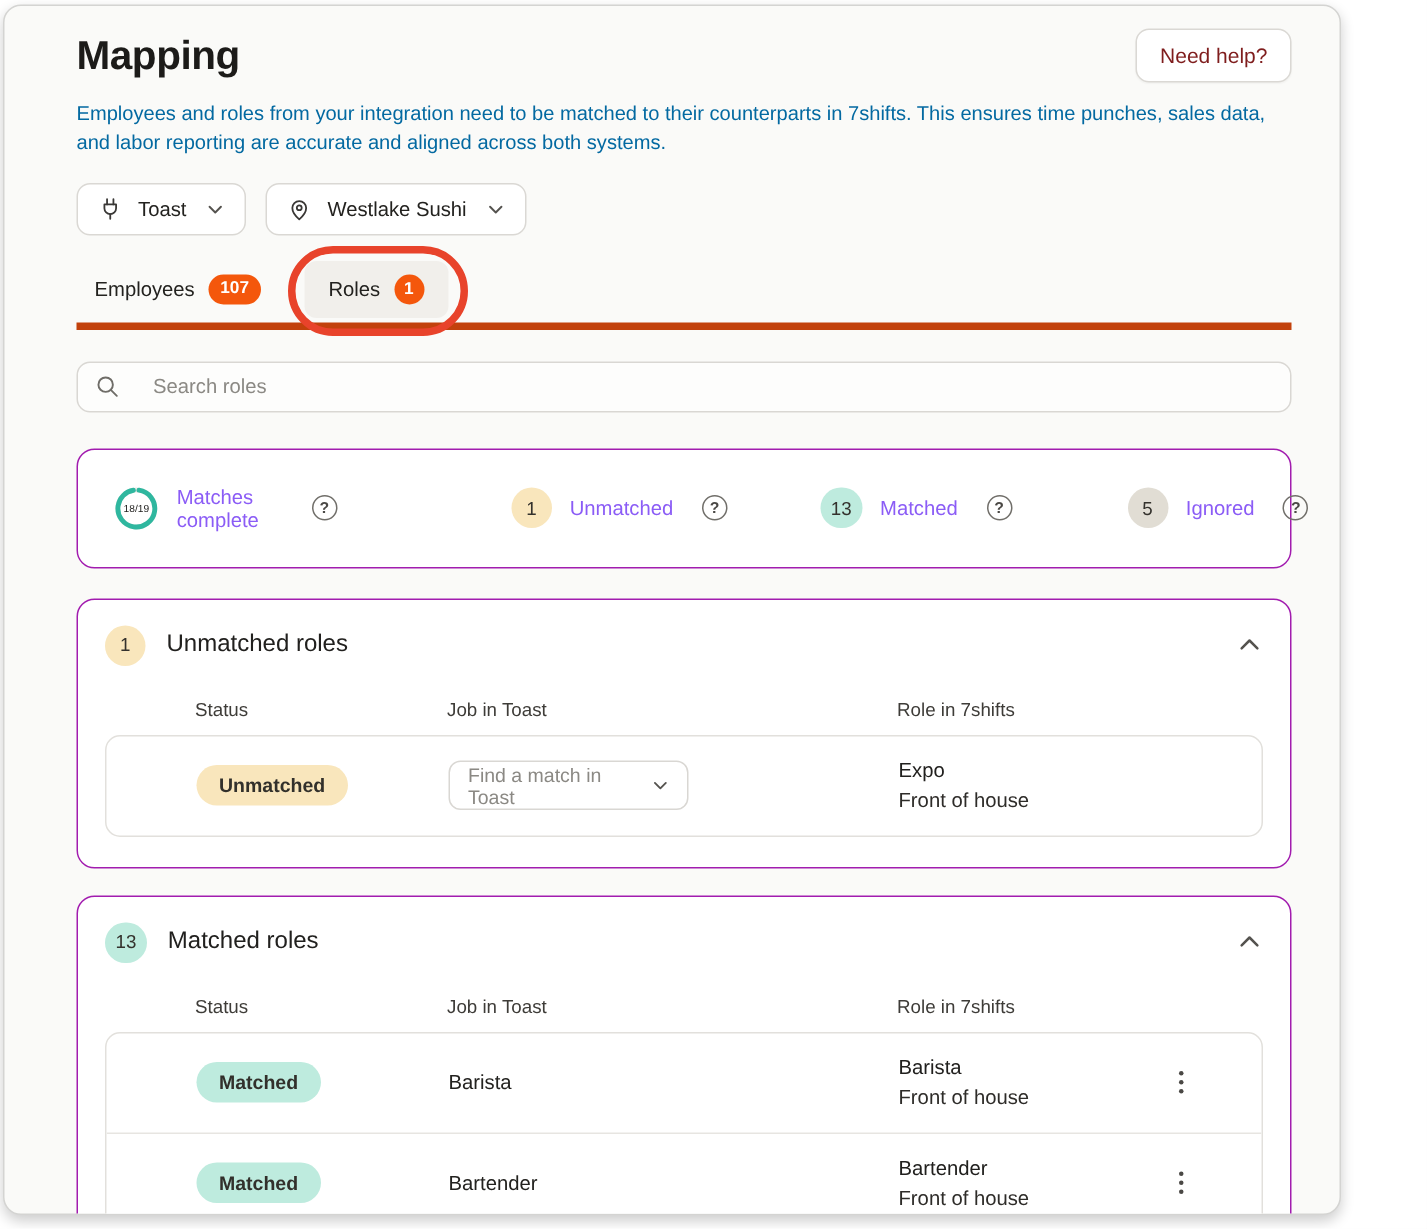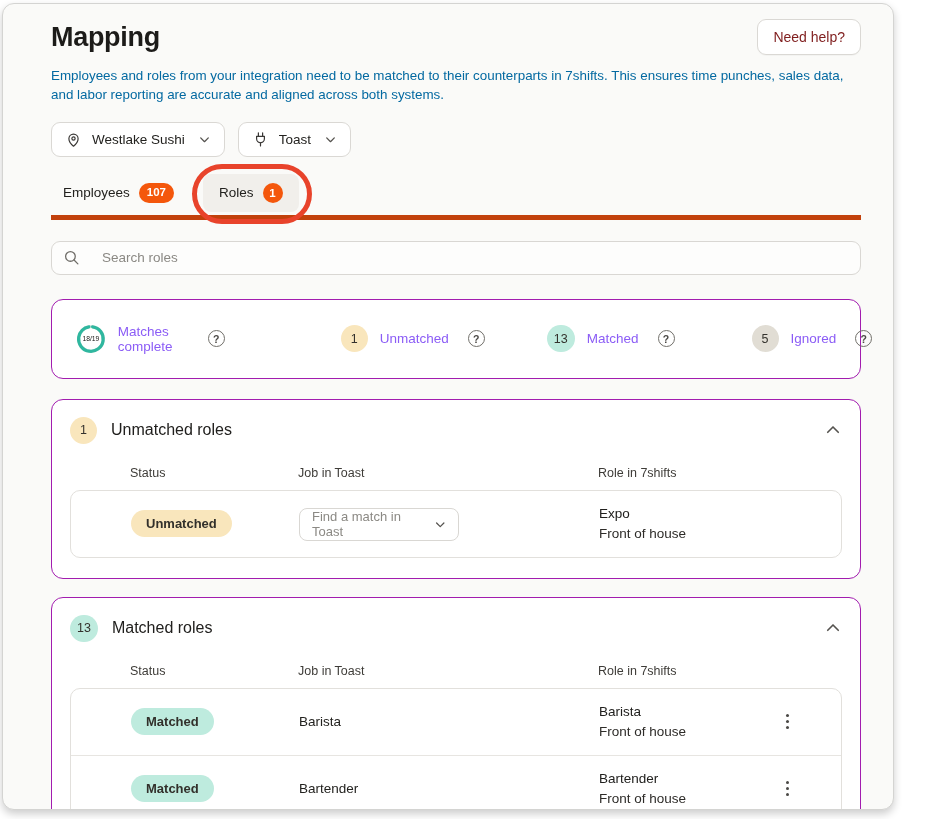--- a/index.html
+++ b/index.html
@@ -112,40 +112,40 @@
       <h1 class="page-title">Mapping</h1>
       <button class="btn-help">Need help?</button>
     </div>
 
     <p class="desc">Employees and roles from your integration need to be matched to their counterparts in 7shifts. This ensures time punches, sales data, and labor reporting are accurate and aligned across both systems.</p>
 
     <div class="filters">
       <button class="filter">
         <span class="icon16">
           <svg viewBox="0 0 24 24" fill="none" stroke="#3A3836" stroke-width="1.7" stroke-linecap="round" stroke-linejoin="round">
-            <path d="M12 21.5s-6.5-5.6-6.5-10.7a6.5 6.5 0 1 1 13 0C18.5 15.9 12 21.5 12 21.5z"></path>
-            <circle cx="12" cy="10.6" r="2.3"></circle>
+            <path d="M9 2.5v5M15 2.5v5"></path>
+            <path d="M6.5 7.5h11v3.6a5.5 5.5 0 0 1-11 0z"></path>
+            <path d="M12 16.6v4.4"></path>
           </svg>
         </span>
-        <span>Westlake Sushi</span>
+        <span>Toast</span>
         <span class="chev12">
           <svg viewBox="0 0 24 24" fill="none" stroke="#55534F" stroke-width="2.4" stroke-linecap="round" stroke-linejoin="round">
               <path d="M5 9l7 7 7-7"></path>
             </svg>
         </span>
       </button>
       <button class="filter">
         <span class="icon16">
           <svg viewBox="0 0 24 24" fill="none" stroke="#3A3836" stroke-width="1.7" stroke-linecap="round" stroke-linejoin="round">
-            <path d="M9 2.5v5M15 2.5v5"></path>
-            <path d="M6.5 7.5h11v3.6a5.5 5.5 0 0 1-11 0z"></path>
-            <path d="M12 16.6v4.4"></path>
+            <path d="M12 21.5s-6.5-5.6-6.5-10.7a6.5 6.5 0 1 1 13 0C18.5 15.9 12 21.5 12 21.5z"></path>
+            <circle cx="12" cy="10.6" r="2.3"></circle>
           </svg>
         </span>
-        <span>Toast</span>
+        <span>Westlake Sushi</span>
         <span class="chev12">
           <svg viewBox="0 0 24 24" fill="none" stroke="#55534F" stroke-width="2.4" stroke-linecap="round" stroke-linejoin="round">
               <path d="M5 9l7 7 7-7"></path>
             </svg>
         </span>
       </button>
     </div>
 
     <div class="tabs">
       <div class="tab">

